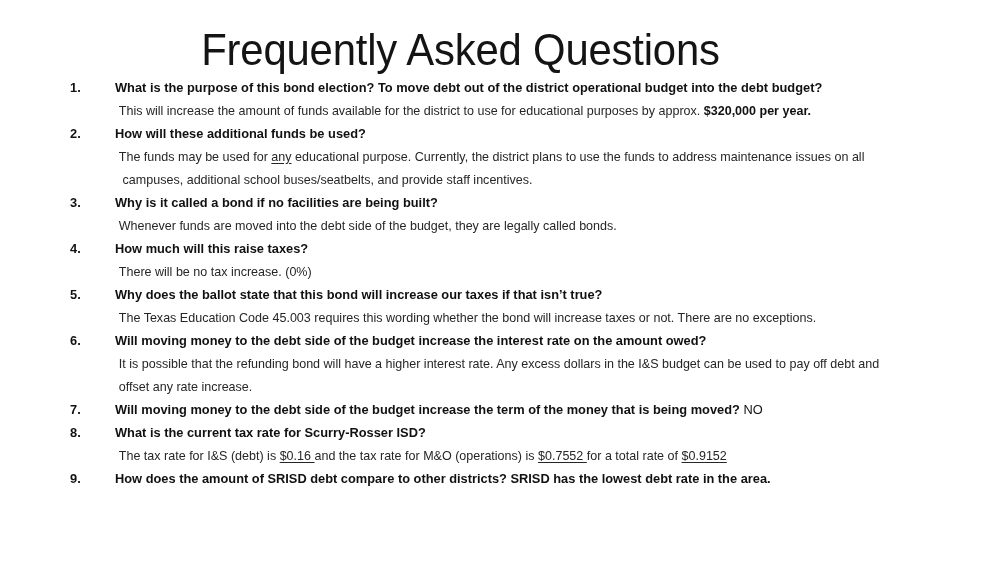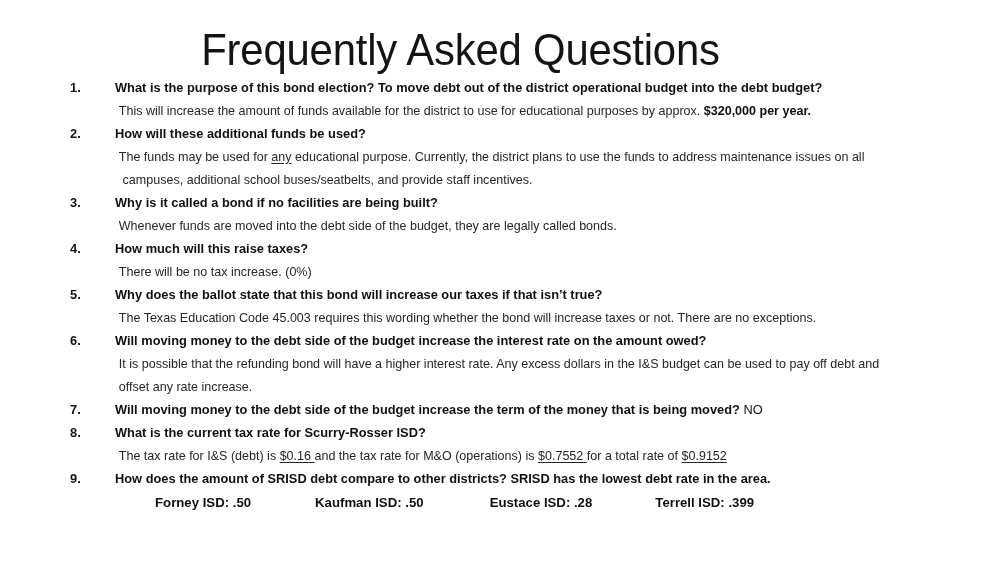--- a/index.html
+++ b/index.html
@@ -178,22 +178,16 @@
 
     <li class="faq-item">
       <span class="faq-num">9.</span>
       <div class="q">How does the amount of SRISD debt compare to other districts? SRISD has the lowest debt rate in the area.</div>
     </li>
 
   </ul>
 
   <table class="district-table">
     <tbody>
-      <tr>
-        <td>Forney ISD: .50</td>
-        <td>Kaufman ISD: .50</td>
-        <td>Eustace ISD: .28</td>
-        <td>Terrell ISD: .399</td>
-      </tr>
     </tbody>
   </table>
 
 </div>
 
 </body></html>

